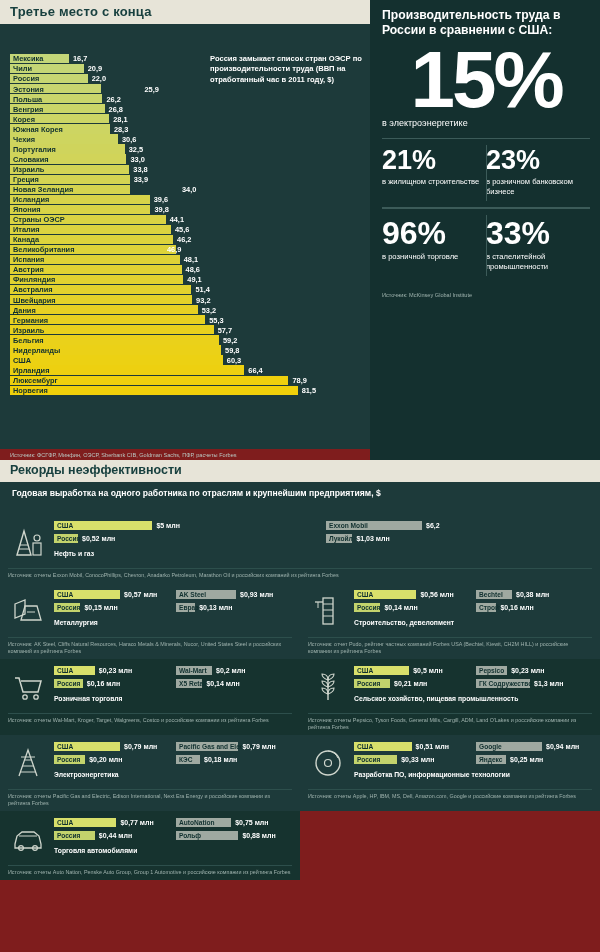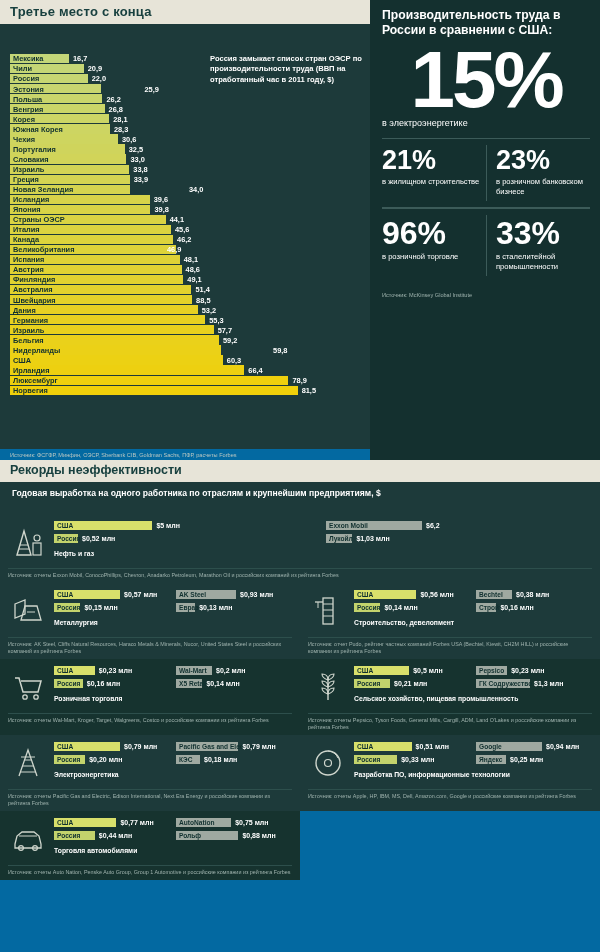--- a/index.html
+++ b/index.html
@@ -3,21 +3,21 @@
 <meta charset="utf-8">
 <style>
   * { box-sizing: border-box; margin:0; padding:0; }
   body {
     width:600px; height:952px;
     background:#1d3a3a;
     font-family:"Liberation Sans", sans-serif;
     color:#ffffff;
     overflow:hidden;
   }
-  .page { position:relative; width:600px; height:952px; background:#0369a1; }
+  .page { position:relative; width:600px; height:952px; background:#7f1d1d; }
 
   
   .top { position:relative; height:460px; }
   .title-bar {
     position:absolute; left:0; top:0; width:600px; height:24px;
     background:#e7e4d8;
   }
   .title-bar .t {
     color:#18403f; font-size:13px; font-weight:bold; padding:4px 0 0 10px;
     letter-spacing:0.2px;
@@ -65,21 +65,21 @@
     letter-spacing:-3px; text-align:center; margin:2px 0 2px 0;
   }
   .cap-under {
     font-size:9px; color:#ffffff; margin-bottom:10px;
   }
   .grid2 {
     display:grid; grid-template-columns:1fr 1fr; gap:0px;
     border-top:1px solid #3c5b59;
   }
   .cell { padding:8px 6px 10px 0; position:relative; }
-  .cell + .cell { padding-left:10px; }
+  .cell + .cell { }
   .cell.bordered::before {
     content:""; position:absolute; left:0; top:6px; bottom:6px; width:1px;
     background:#3c5b59;
   }
   .pct { font-size:27px; font-weight:bold; line-height:1; }
   .pct.lg { font-size:32px; }
   .pct-cap { font-size:7.6px; line-height:1.3; margin-top:3px; color:#ffffff; }
   .divider-h { height:1px; background:#3c5b59; }
   .src-right {
     font-size:5.6px; color:#9fb3ae; margin-top:10px;
@@ -210,21 +210,21 @@
             <div class="val" style="left: 123.294px;">33,8</div>
           </div>
           <div class="barrow">
             <div class="bar" style="width: 119.647px; background: rgb(211, 212, 82);"></div>
             <div class="lbl">Греция</div>
             <div class="val" style="left: 123.647px;">33,9</div>
           </div>
           <div class="barrow">
             <div class="bar" style="width: 120px; background: rgb(212, 212, 79);"></div>
             <div class="lbl">Новая Зеландия</div>
-            <div class="val" style="left: 131px; padding-left: 48px;">34,0</div>
+            <div class="val" style="left: 124px; padding-left: 48px;">34,0</div>
           </div>
           <div class="barrow">
             <div class="bar" style="width: 139.765px; background: rgb(215, 211, 73);"></div>
             <div class="lbl">Исландия</div>
             <div class="val" style="left: 143.765px;">39,6</div>
           </div>
           <div class="barrow">
             <div class="bar" style="width: 140.471px; background: rgb(216, 211, 70);"></div>
             <div class="lbl">Япония</div>
             <div class="val" style="left: 144.471px;">39,8</div>
@@ -265,21 +265,21 @@
             <div class="val" style="left: 177.294px;">49,1</div>
           </div>
           <div class="barrow">
             <div class="bar" style="width: 181.412px; background: rgb(226, 210, 45);"></div>
             <div class="lbl">Австралия</div>
             <div class="val" style="left: 185.412px;">51,4</div>
           </div>
           <div class="barrow">
             <div class="bar" style="width: 182.118px; background: rgb(227, 210, 41);"></div>
             <div class="lbl">Швейцария</div>
-            <div class="val" style="left: 186.118px;">88,5</div>
+            <div class="val" style="left: 186.118px;">93,2</div>
           </div>
           <div class="barrow">
             <div class="bar" style="width: 187.765px; background: rgb(230, 209, 35);"></div>
             <div class="lbl">Дания</div>
             <div class="val" style="left: 191.765px;">53,2</div>
           </div>
           <div class="barrow">
             <div class="bar" style="width: 195.176px; background: rgb(231, 209, 32);"></div>
             <div class="lbl">Германия</div>
             <div class="val" style="left: 199.176px;">55,3</div>
@@ -290,21 +290,21 @@
             <div class="val" style="left: 207.647px;">57,7</div>
           </div>
           <div class="barrow">
             <div class="bar" style="width: 208.941px; background: rgb(234, 209, 26);"></div>
             <div class="lbl">Бельгия</div>
             <div class="val" style="left: 212.941px;">59,2</div>
           </div>
           <div class="barrow">
             <div class="bar" style="width: 211.059px; background: rgb(235, 209, 23);"></div>
             <div class="lbl">Нидерланды</div>
-            <div class="val" style="left: 215.059px; margin-left: 48px;">59,8</div>
+            <div class="val" style="left: 215.059px;">59,8</div>
           </div>
           <div class="barrow">
             <div class="bar" style="width: 212.824px; background: rgb(236, 209, 19);"></div>
             <div class="lbl">США</div>
             <div class="val" style="left: 216.824px;">60,3</div>
           </div>
           <div class="barrow">
             <div class="bar" style="width: 234.353px; background: rgb(237, 208, 16);"></div>
             <div class="lbl">Ирландия</div>
             <div class="val" style="left: 238.353px;">66,4</div>

